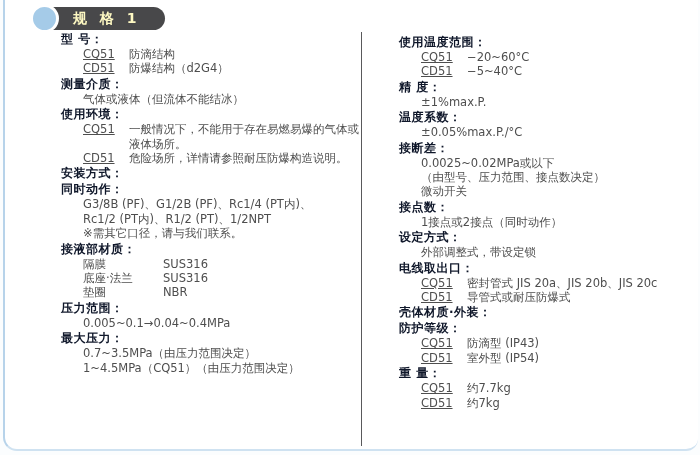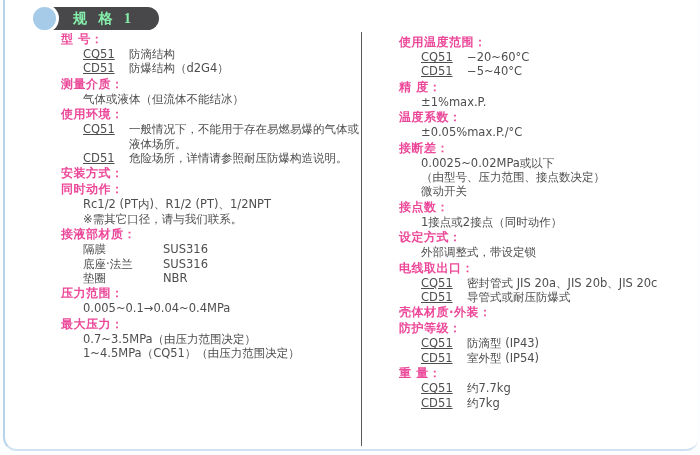--- a/index.html
+++ b/index.html
@@ -17,35 +17,35 @@
   }
   
   .header{position:absolute;top:5px;left:25px;height:26px;display:flex;align-items:center;}
   .header-circle{
     width:23px;height:23px;border-radius:50%;
     background:#a5cbe8;border:3px solid #ffffff;
     position:relative;z-index:2;flex:0 0 auto;
   }
   .title-bar{
     margin-left:-16px;height:23px;line-height:23px;
-    background:#48484a;color:#86efac;
+    background:#48484a;color:#fef9c3;
     border-radius:12px;
     padding:0 24px 0 30px;
     font-size:14px;font-weight:bold;letter-spacing:4px;
-    position:relative;z-index:1;white-space:nowrap;font-family:Liberation Serif, serif;
+    position:relative;z-index:1;white-space:nowrap;
   }
   
   .col{position:absolute;}
   .col-left{left:56px;top:31px;width:298px;}
   .col-right{left:394px;top:34px;width:302px;}
   .divider{position:absolute;left:356px;top:32px;height:414px;width:1px;background:#59595b;}
   
   .sec{margin:0;}
   .sec-h{
-    font-size:12px;font-weight:bold;color:#ec4899;
+    font-size:12px;font-weight:bold;color:#0f172a;
     line-height:15px;margin-top:1px;letter-spacing:0.5px;
   }
   .ln{
     font-size:11.5px;color:#4e4e4e;line-height:14.4px;
     padding-left:22px;display:flex;align-items:flex-start;
   }
   .lbl{flex:0 0 auto;}
   .lbl-model{width:46px;text-decoration:underline;}
   .lbl-wide{width:80px;}
   .txt{flex:1 1 auto;min-width:0;}
@@ -95,20 +95,23 @@
       </div>
     </div>
 
     <div class="sec">
       <div class="sec-h">安装方式：</div>
     </div>
 
     <div class="sec">
       <div class="sec-h">同时动作：</div>
       <div class="ln">
+        <span class="txt">G3/8B (PF)、G1/2B (PF)、Rc1/4 (PT内)、</span>
+      </div>
+      <div class="ln">
         <span class="txt">Rc1/2 (PT内)、R1/2 (PT)、1/2NPT</span>
       </div>
       <div class="ln">
         <span class="txt">※需其它口径，请与我们联系。</span>
       </div>
     </div>
 
     <div class="sec">
       <div class="sec-h">接液部材质：</div>
       <div class="ln">

